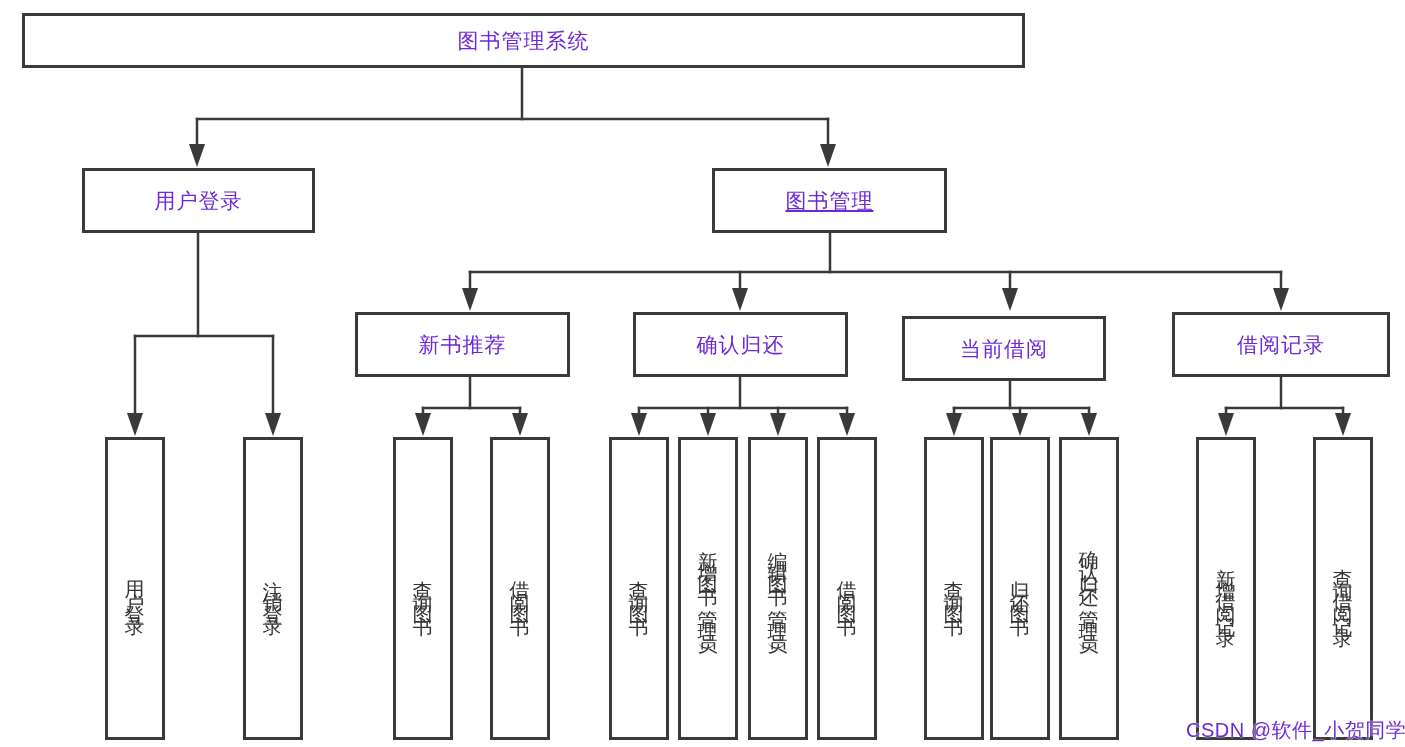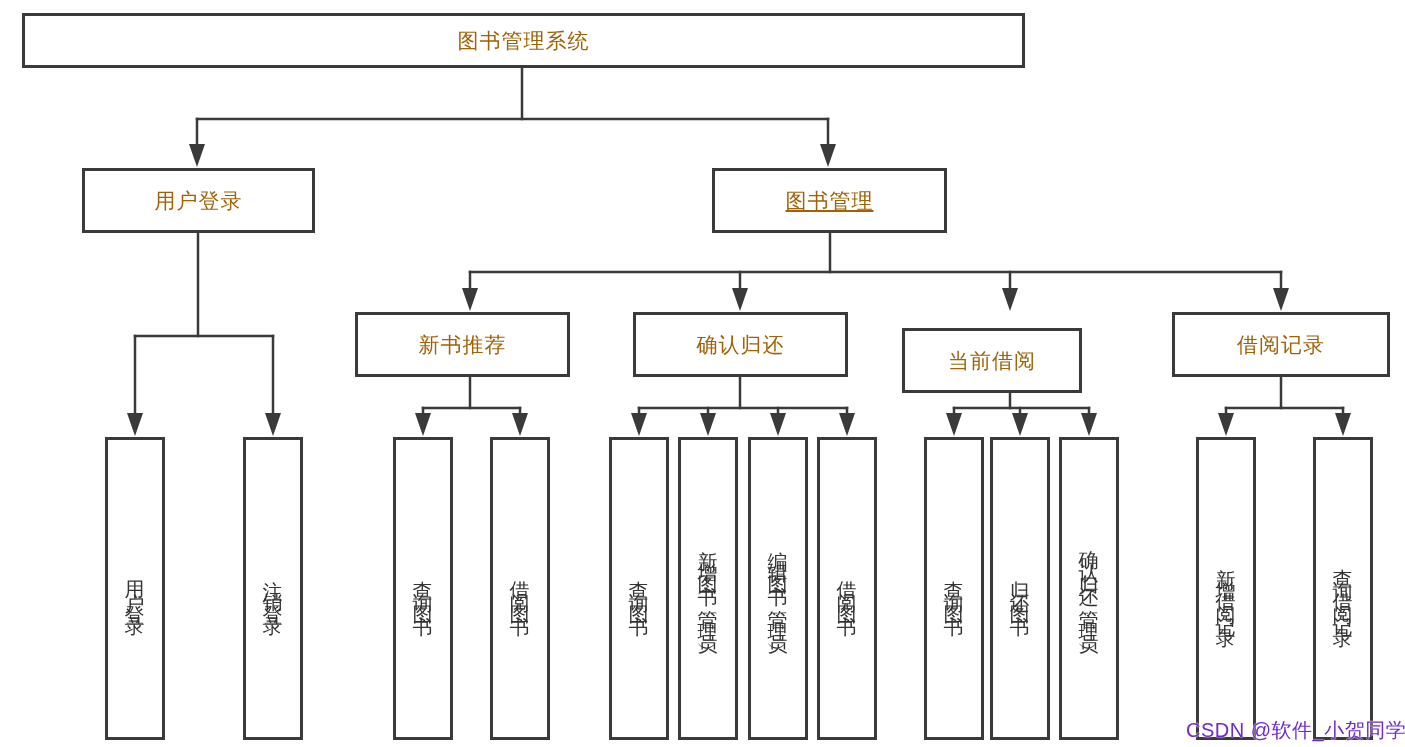--- a/index.html
+++ b/index.html
@@ -14,21 +14,21 @@
   svg.wires { position: absolute; left: 0; top: 0; z-index: 0; }
   .hbox {
     position: absolute;
     box-sizing: border-box;
     border: 3px solid #3a3a3a;
     background: #ffffff;
     display: flex;
     align-items: center;
     justify-content: center;
     font-size: 21px;
-    color: #a16207;
+    color: #6d28d9;
     letter-spacing: 1px;
     z-index: 1;
   }
   .leaf {
     position: absolute;
     top: 437px;
     width: 60px;
     height: 303px;
     box-sizing: border-box;
     border: 3px solid #3a3a3a;
@@ -46,21 +46,21 @@
     letter-spacing: 12px;
     color: #333333;
     white-space: nowrap;
   }
   
   .root-box   { left: 22px;   top: 13px;  width: 1003px; height: 55px; }
   .b-user     { left: 82px;   top: 168px; width: 233px;  height: 65px; }
   .b-mgmt     { left: 712px;  top: 168px; width: 235px;  height: 65px; text-decoration: underline; }
   .s-newbook  { left: 355px;  top: 312px; width: 215px;  height: 65px; }
   .s-borrow   { left: 633px;  top: 312px; width: 215px;  height: 65px; }
-  .s-current  { left: 902px;  top: 328px; width: 180px;  height: 65px; }
+  .s-current  { left: 902px;  top: 316px; width: 204px;  height: 65px; }
   .s-records  { left: 1172px; top: 312px; width: 218px;  height: 65px; }
   .leaf-ul1 { left: 105px; }
   .leaf-ul2 { left: 243px; }
   .leaf-xs1 { left: 393px; }
   .leaf-xs2 { left: 490px; }
   .leaf-tj1 { left: 609px; }
   .leaf-tj2 { left: 678px; }
   .leaf-tj3 { left: 748px; }
   .leaf-tj4 { left: 817px; }
   .leaf-dq1 { left: 924px; }

